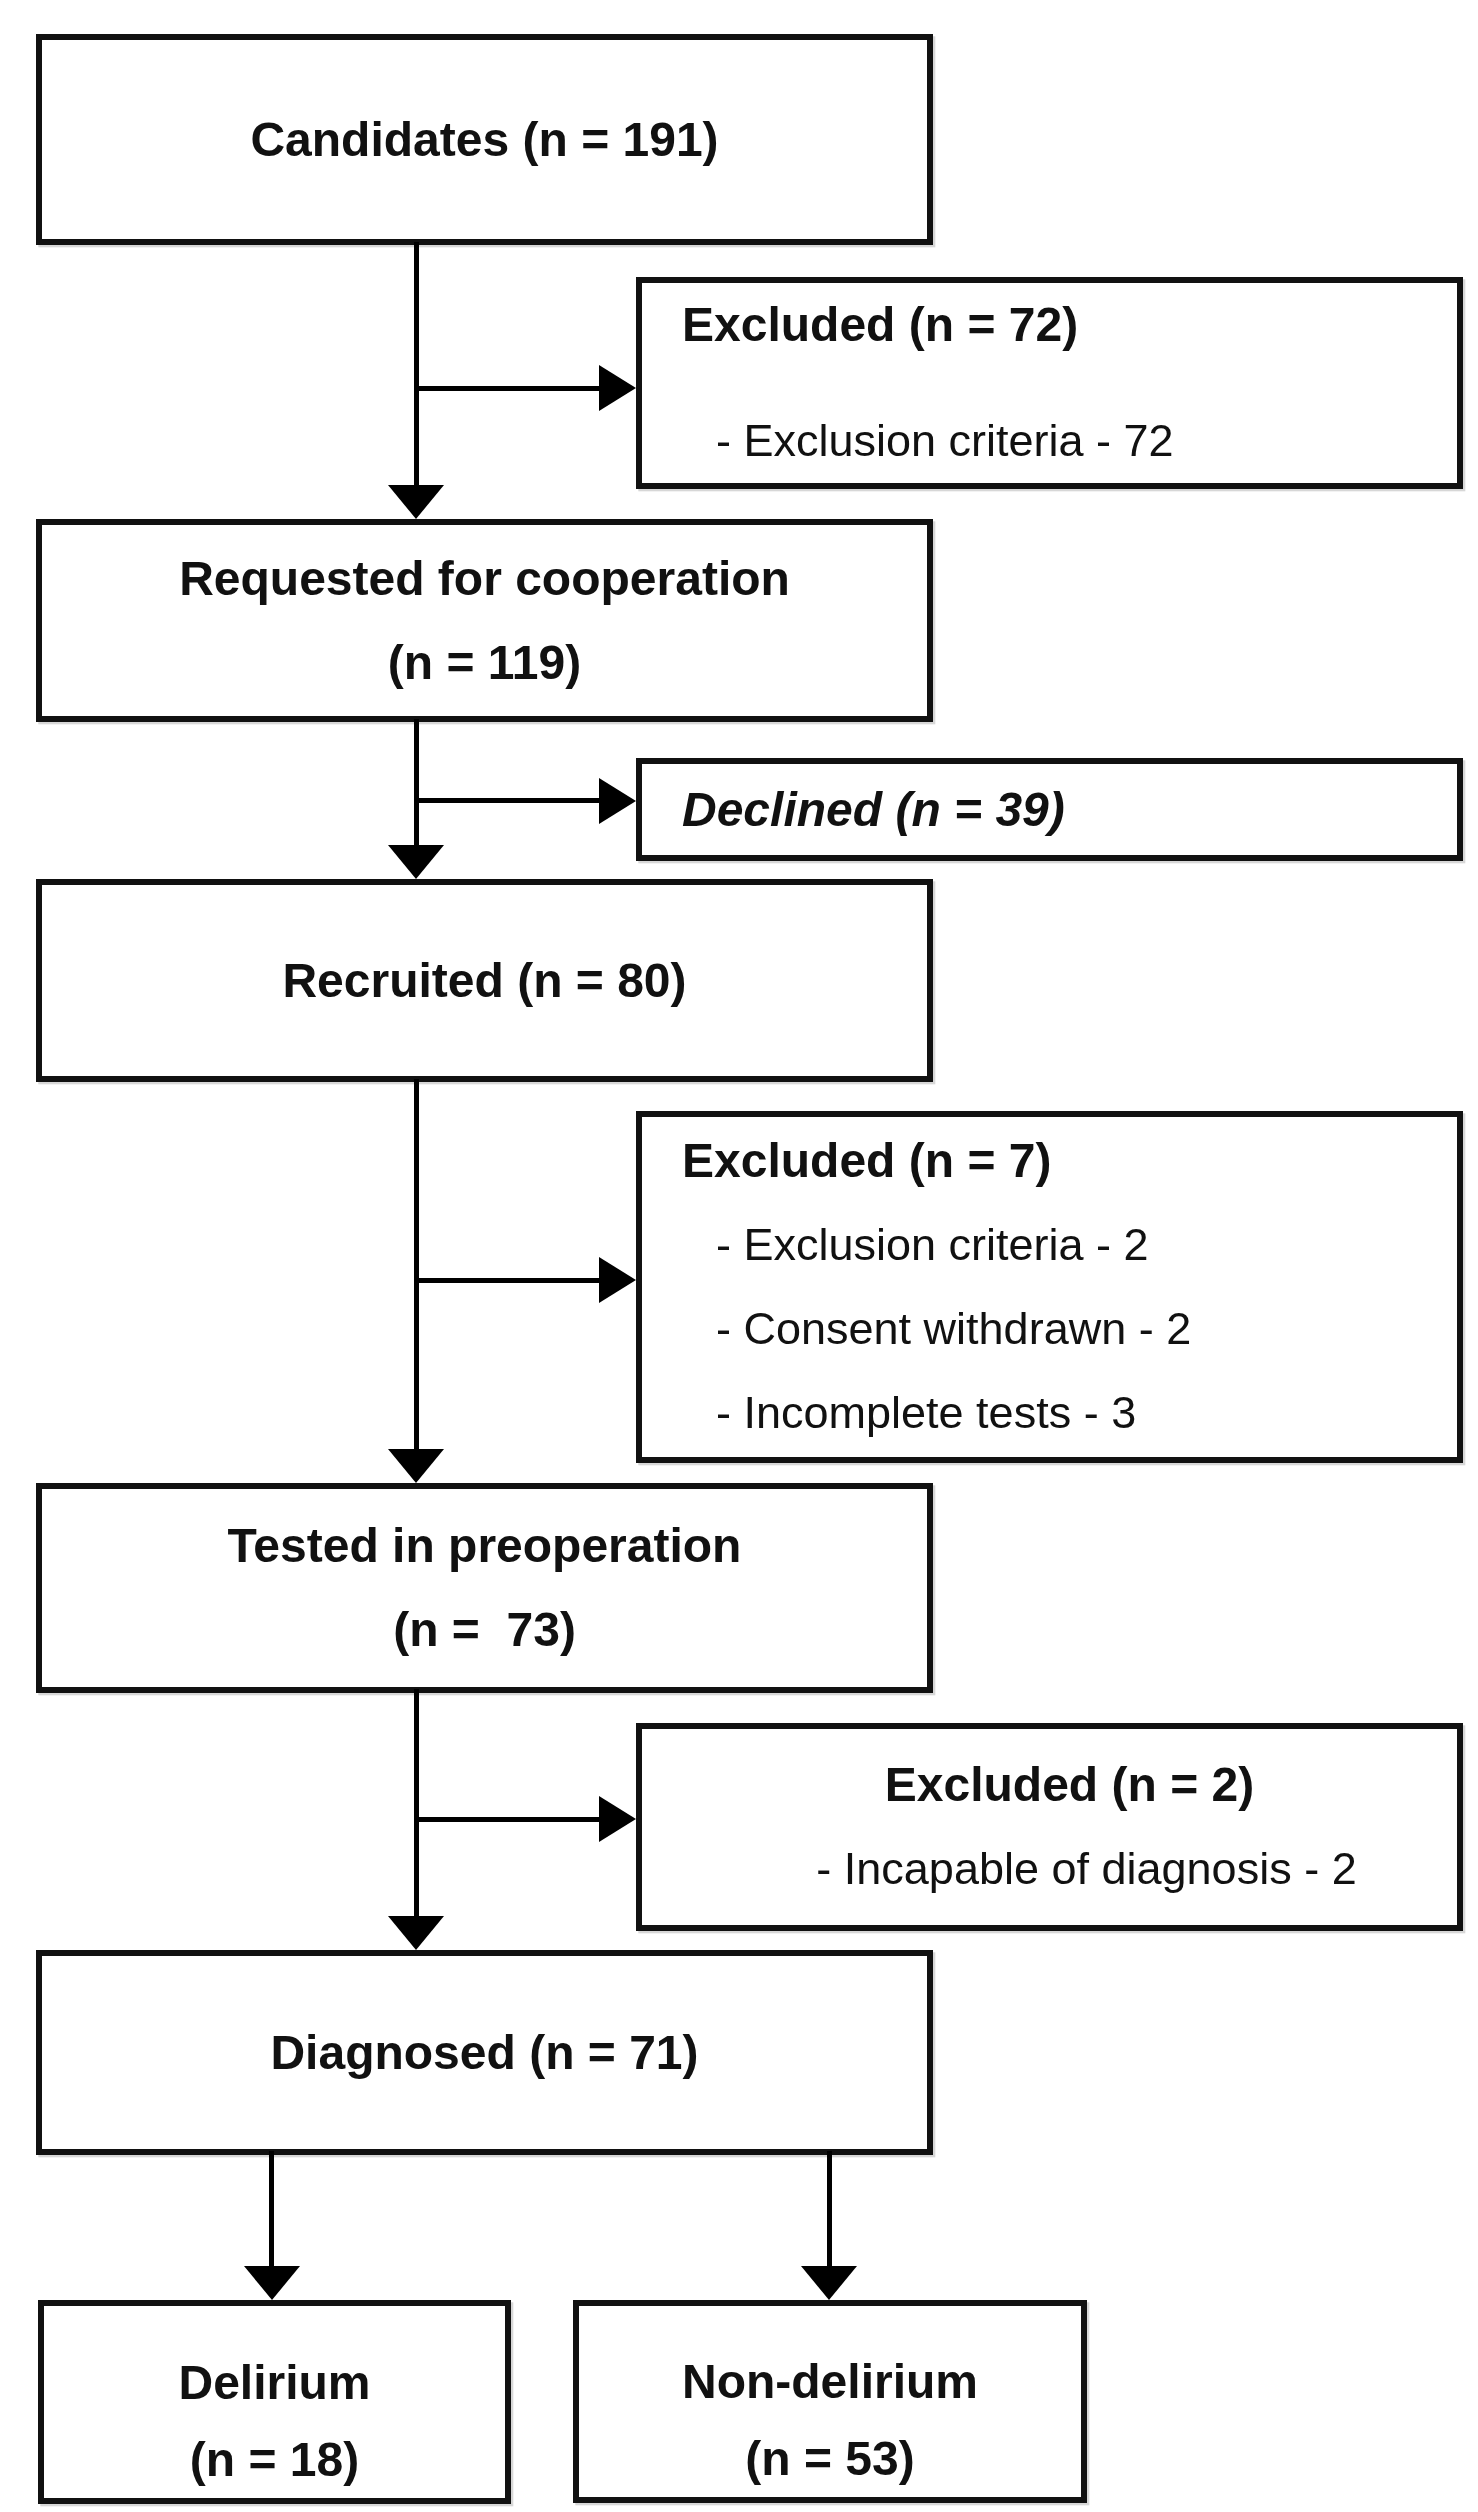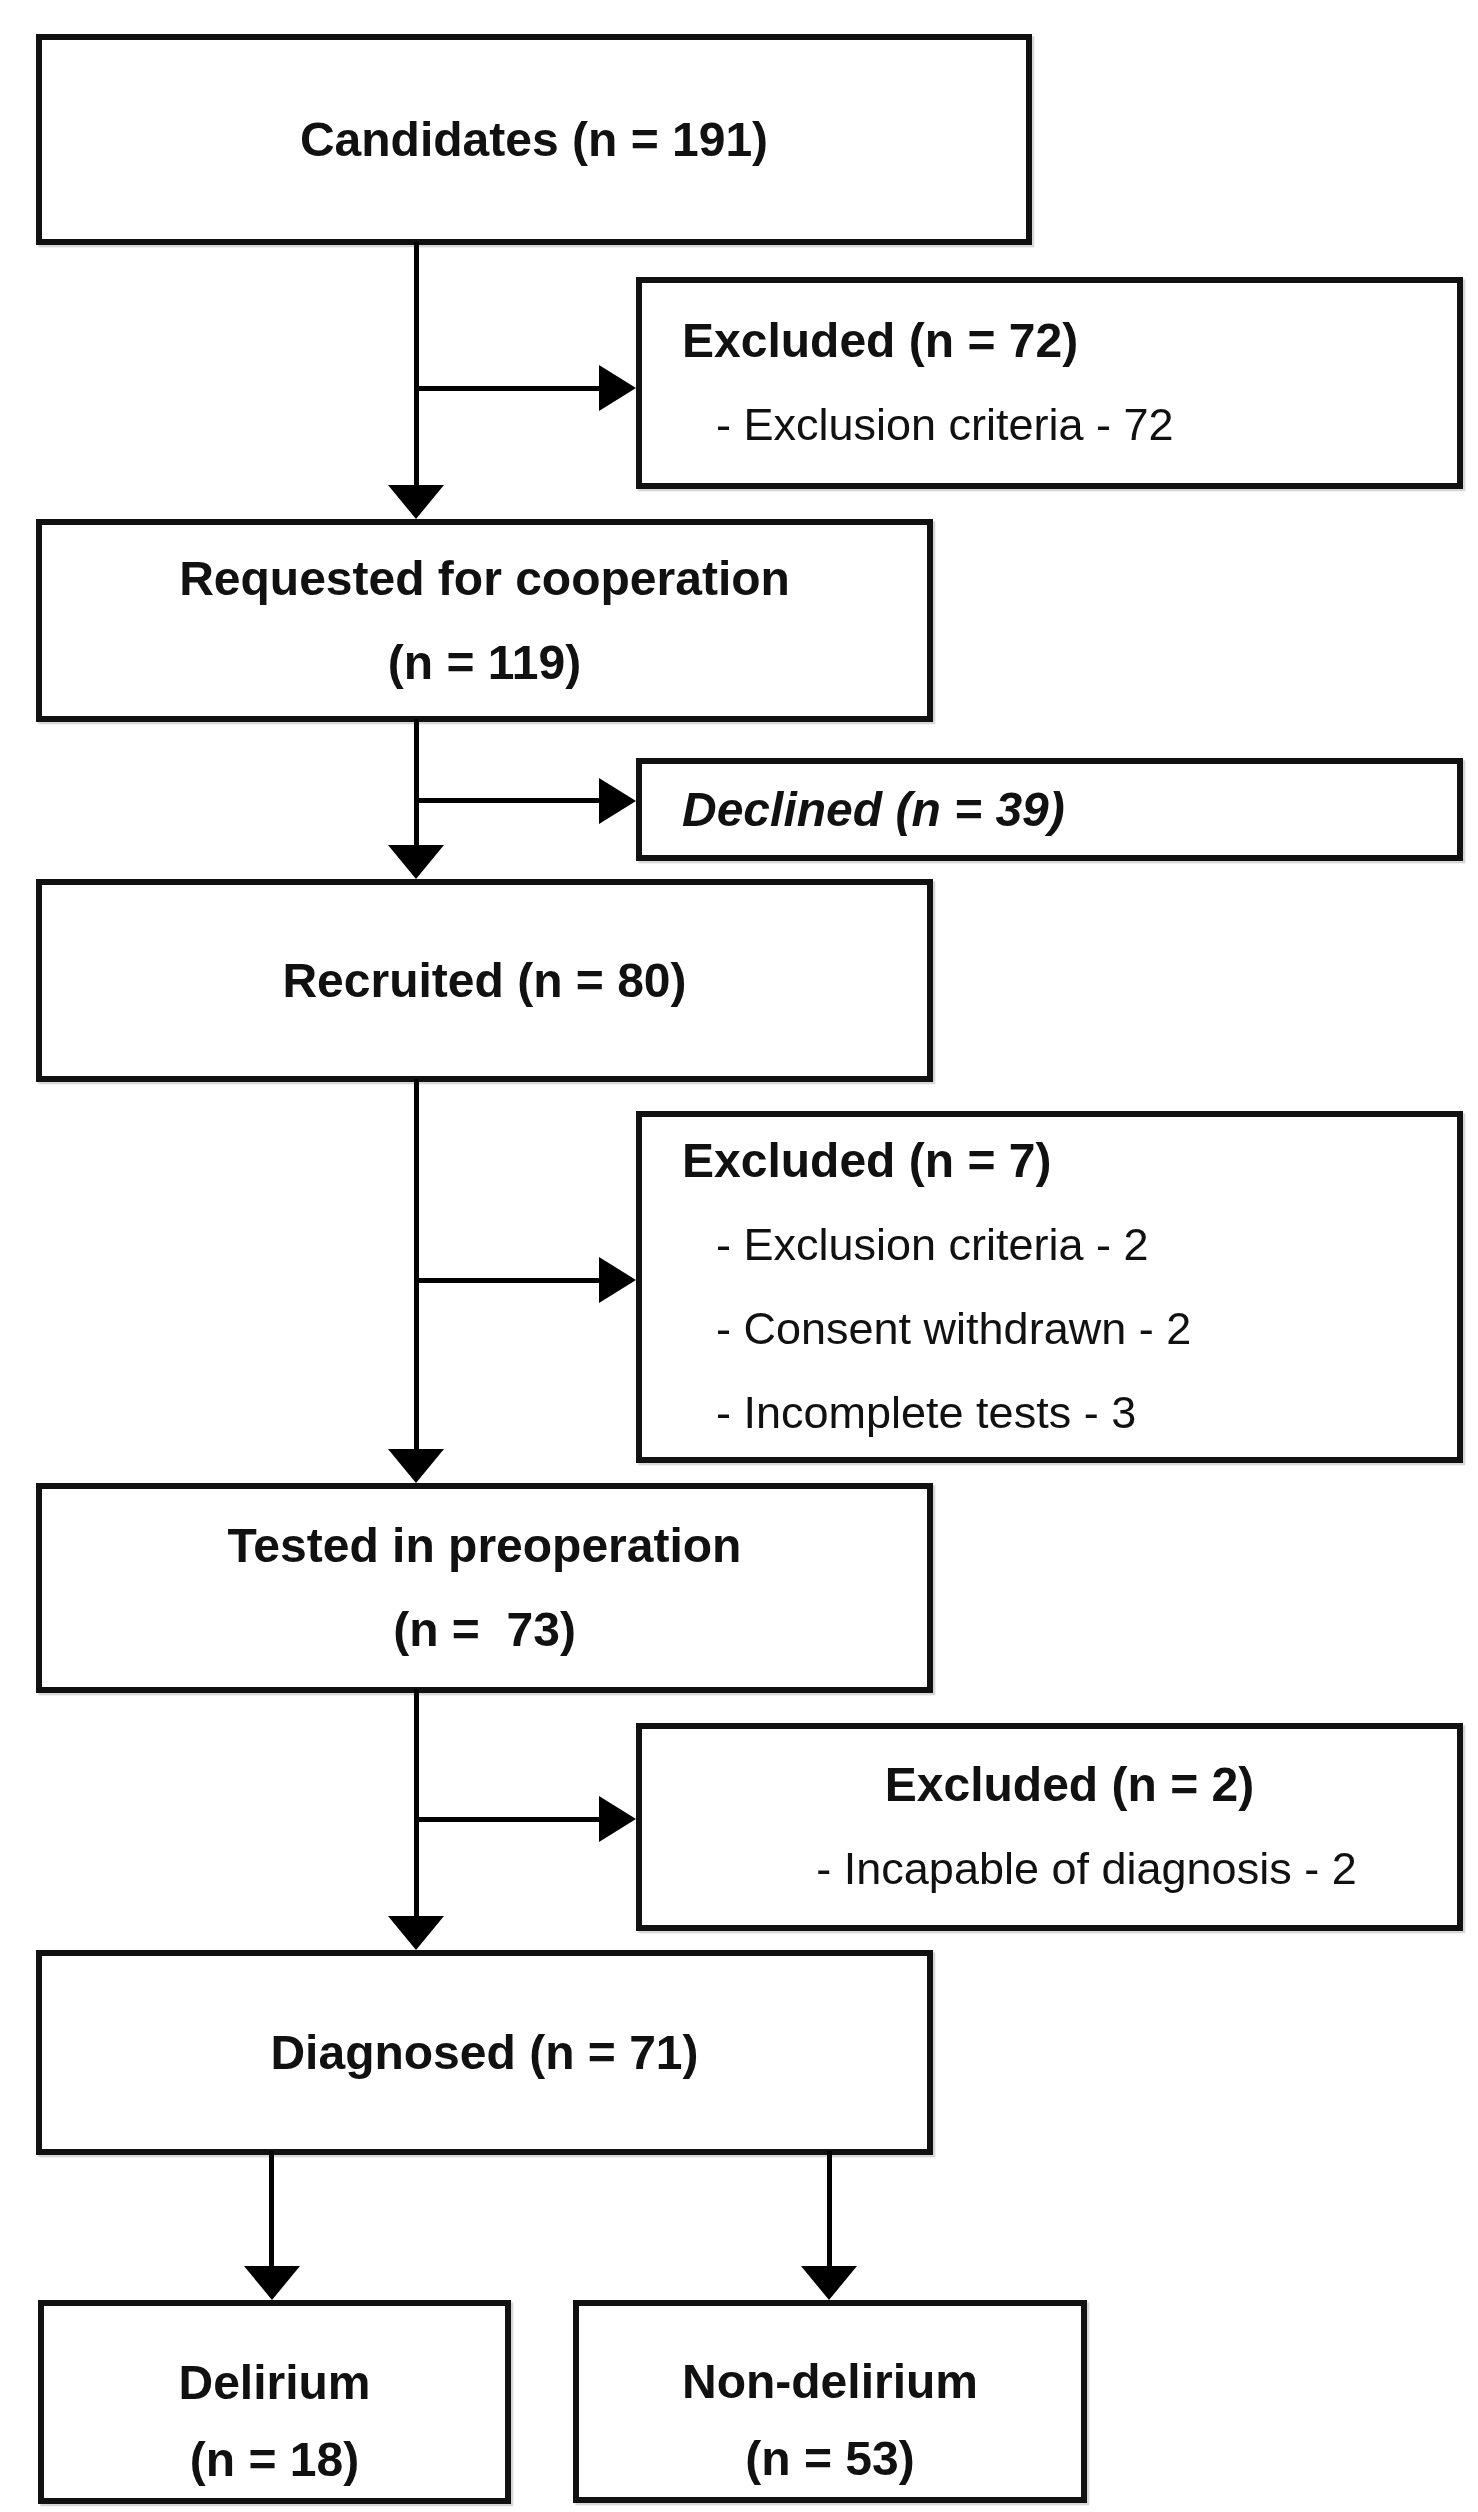--- a/index.html
+++ b/index.html
@@ -62,22 +62,22 @@
     border-top: 34px solid #000000;
   }
   .ah-right {
     position: absolute; width: 0; height: 0;
     border-top: 23px solid transparent;
     border-bottom: 23px solid transparent;
     border-left: 37px solid #000000;
   }
 
   
-  #box-candidates  { left: 36px;  top: 34px;   width: 996px; height: 211px; }
-  #box-excluded1   { left: 636px; top: 277px;  width: 827px; height: 212px; }
+  #box-candidates  { left: 36px;  top: 34px;   width: 897px; height: 211px; }
+  #box-excluded1   { left: 636px; top: 277px;  width: 827px; height: 212px; justify-content: space-between; }
   #box-requested   { left: 36px;  top: 519px;  width: 897px; height: 203px; }
   #box-declined    { left: 636px; top: 758px;  width: 827px; height: 103px; font-style: italic; }
   #box-recruited   { left: 36px;  top: 879px; width: 897px; height: 203px; }
   #box-excluded2   { left: 636px; top: 1111px; width: 827px; height: 352px; }
   #box-tested      { left: 36px;  top: 1483px; width: 897px; height: 210px; }
   #box-excluded3   { left: 636px; top: 1723px; width: 827px; height: 208px; text-align: center; }
   #box-diagnosed   { left: 36px;  top: 1950px; width: 897px; height: 205px; }
   #box-delirium    { left: 38px;  top: 2300px; width: 473px;  height: 204px; }
   #box-nondelirium { left: 573px; top: 2300px; width: 514px;  height: 203px; }
 

